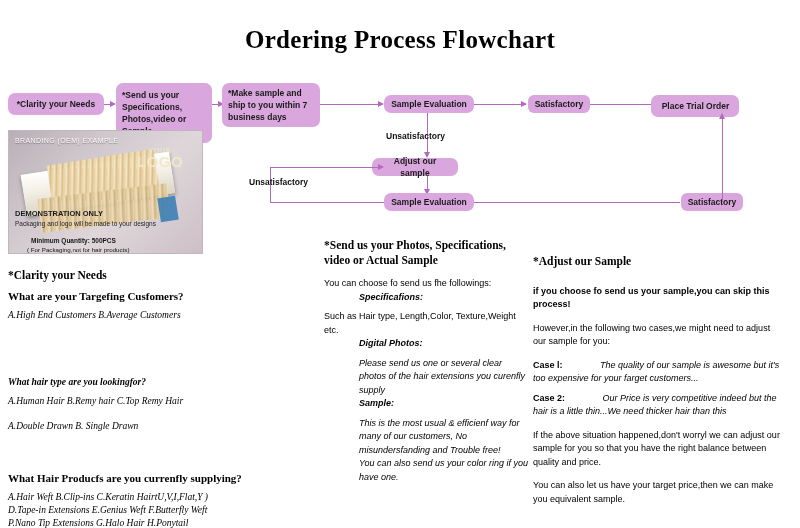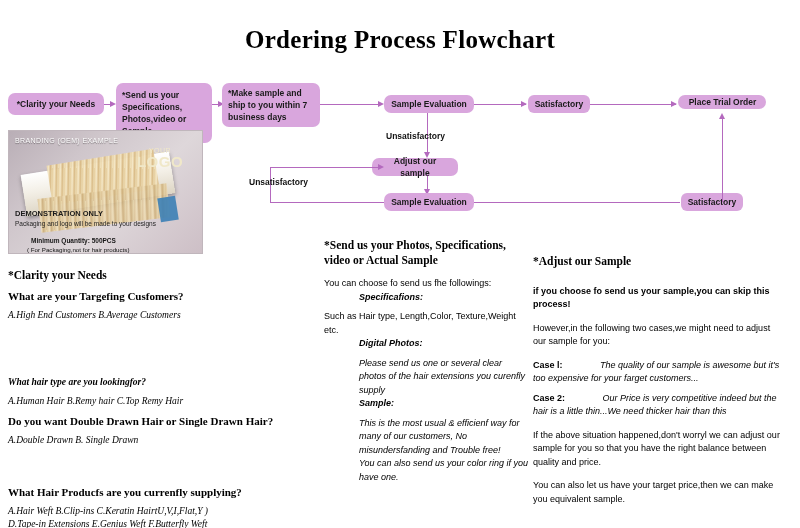--- a/index.html
+++ b/index.html
@@ -254,21 +254,21 @@
     </div>
 
     <div class="edge h" style="left:474px; top:104px; width:52px;"></div>
     <div class="arrow-r" style="left:521px; top:100.5px;"></div>
     <div class="node center" style="left:528px; top:95px; width:62px; height:18px; border-radius:6px;">
       <span>Satisfactory</span>
     </div>
 
     <div class="edge h" style="left:590px; top:104px; width:86px;"></div>
     <div class="arrow-r" style="left:671px; top:100.5px;"></div>
-    <div class="node center" style="left:678px; top:95px; width:88px; height:14px;padding-left:7px;">
+    <div class="node center" style="left:651px; top:95px; width:88px; height:22px;padding-left:7px;">
       <span>Place Trial Order</span>
     </div>
 
     <div class="edge v" style="left:427px; top:113px; height:42px;"></div>
     <div class="arrow-d" style="left:423.5px; top:152px;"></div>
     <div class="edge-label" style="left:386px; top:131px;">Unsatisfactory</div>
 
     <div class="node center" style="left:372px; top:158px; width:86px; height:18px;">
       <span>Adjust our sample</span>
     </div>
@@ -314,21 +314,20 @@
     <div class="h-bold-big">*Clarity your Needs</div>
     <div class="gap-s"></div>
     <div class="h-bold">What are your Targefing Cusfomers?</div>
     <div class="gap-s"></div>
     <div class="line ital">A.High End Customers    B.Average Customers</div>
     <div class="gap-s"></div>
     <div class="line bold-ital">What hair type are you lookingfor?</div>
     <div class="gap-s"></div>
     <div class="line ital">A.Human Hair   B.Remy hair   C.Top Remy Hair</div>
     <div class="gap-s"></div>
-    <div class="h-bold">Do you want Double Drawn Hair or Single Drawn Hair?</div>
     <div class="gap-s"></div>
     <div class="line ital">A.Double Drawn     B. Single Drawn</div>
     <div style="height:38px;"></div>
     <div class="h-bold">What Hair Producfs are you currenfly supplying?</div>
     <div class="gap-s"></div>
     <div class="line ital">A.Hair Weft  B.Clip-ins  C.Keratin HairtU,V,I,Flat,Y )</div>
     <div class="line ital">D.Tape-in Extensions E.Genius Weft   F.Butterfly Weft</div>
     <div class="line ital">P.Nano Tip Extensions G.Halo Hair  H.Ponytail</div>
   </div>
 

